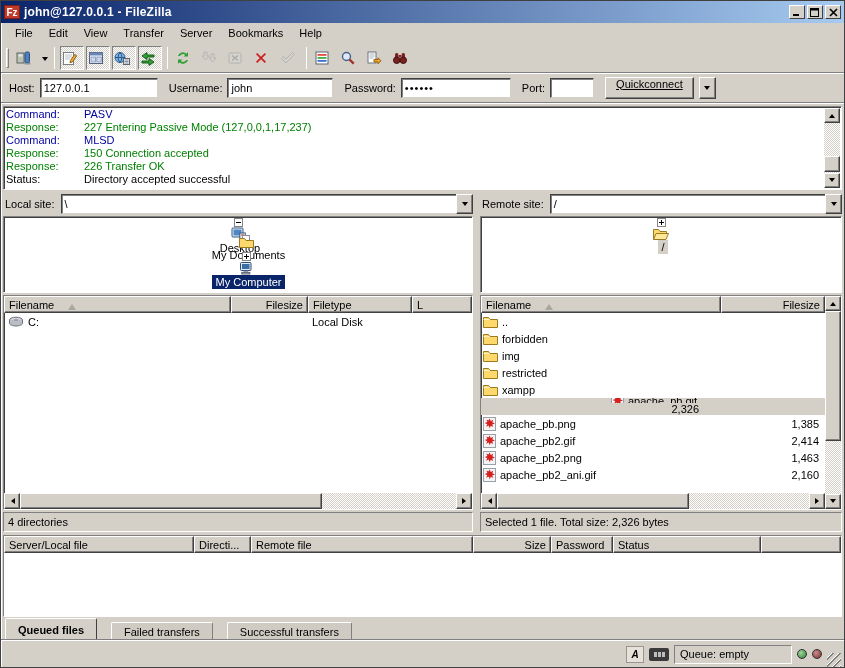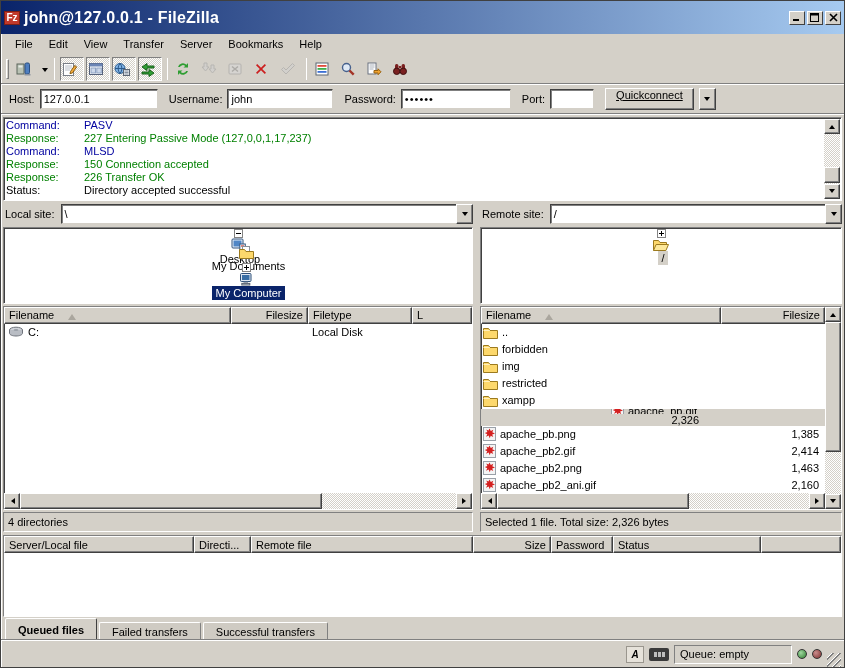--- a/index.html
+++ b/index.html
@@ -3,25 +3,25 @@
 <meta charset="utf-8">
 <style>
   * { box-sizing: border-box; margin: 0; padding: 0; }
   html,body { width:845px; height:668px; overflow:hidden; }
   body { font-family:"Liberation Sans", sans-serif; font-size:11px; color:#000; }
 
   .window { width:845px; height:668px; background:#d4d0c8; border:1px solid #404040;
             box-shadow: inset 1px 1px 0 #fff; display:flex; flex-direction:column; }
 
   
-  .titlebar { height:33px; background:linear-gradient(90deg,var(--title_left,#0a246a),var(--title_right,#a6caf0));
+  .titlebar { height:22px; background:linear-gradient(90deg,var(--title_left,#0a246a),var(--title_right,#a6caf0));
               display:flex; align-items:center; padding:0 3px; flex:0 0 auto; }
   .fzicon { width:16px; height:14px; background:#c0392b; color:#fff; font-weight:bold; font-size:10px;
             display:flex; align-items:center; justify-content:center; margin-right:4px; border:1px solid #7c1f15; }
-  .title-text { color:#fff; font-weight:bold; font-size:16px; flex:1; letter-spacing:.2px; }
+  .title-text { color:#fff; font-weight:bold; font-size:12px; flex:1; letter-spacing:.2px; }
   .winbtn { width:16px; height:14px; background:#d4d0c8; border:1px solid; border-color:#fff #404040 #404040 #fff;
             margin-left:2px; display:flex; align-items:center; justify-content:center; position:relative; }
   .winbtn svg { display:block; }
 
   
   .menubar { height:20px; display:flex; align-items:center; padding-left:6px; flex:0 0 auto; }
   .menu-item { padding:2px 8px; }
 
   
   .toolbar { height:30px; display:flex; align-items:center; padding-left:4px; flex:0 0 auto;
@@ -123,21 +123,21 @@
   .status-mini { height:20px; margin-top:2px; background:#d4d0c8; border:1px solid; border-color:#808080 #fff #fff #808080;
                  display:flex; align-items:center; padding:0 4px; flex:0 0 auto; }
 
   
   .queuebox { height:82px; margin:3px 2px 0 2px; display:flex; flex-direction:column; flex:0 0 auto; }
   .queue-body { flex:1; background:#fff; }
 
   
   .tabsrow { height:23px; display:flex; align-items:flex-end; padding-left:4px; flex:0 0 auto; }
   .tab { padding:3px 12px 3px 12px; background:#cfcbc3; border:1px solid; border-color:#fff #808080 #808080 #fff;
-         border-bottom:none; margin-right:2px; height:18px; display:flex; align-items:center; border-radius:2px 2px 0 0; }
+         border-bottom:none; margin-right:14px; height:18px; display:flex; align-items:center; border-radius:2px 2px 0 0; }
   .tab.active { background:#d4d0c8; font-weight:bold; height:22px; border-color:#fff #404040 transparent #fff; }
 
   
   .statusbar { height:27px; border-top:1px solid #fff; box-shadow:0 -1px 0 #808080;
                display:flex; align-items:center; justify-content:flex-end; gap:5px; padding:0 3px; flex:0 0 auto; }
   .ascii-box { width:18px; height:17px; border:1px solid #9a968e; background:#e6e2da; display:flex; align-items:center;
                justify-content:center; font-weight:bold; font-size:10px; font-style:italic; }
   .dark-badge { width:20px; height:13px; background:#3a3a3a; border-radius:2px; display:flex; align-items:center;
                 justify-content:center; gap:1px; }
   .dark-badge i { display:block; width:3px; height:5px; background:#bdbdbd; }

